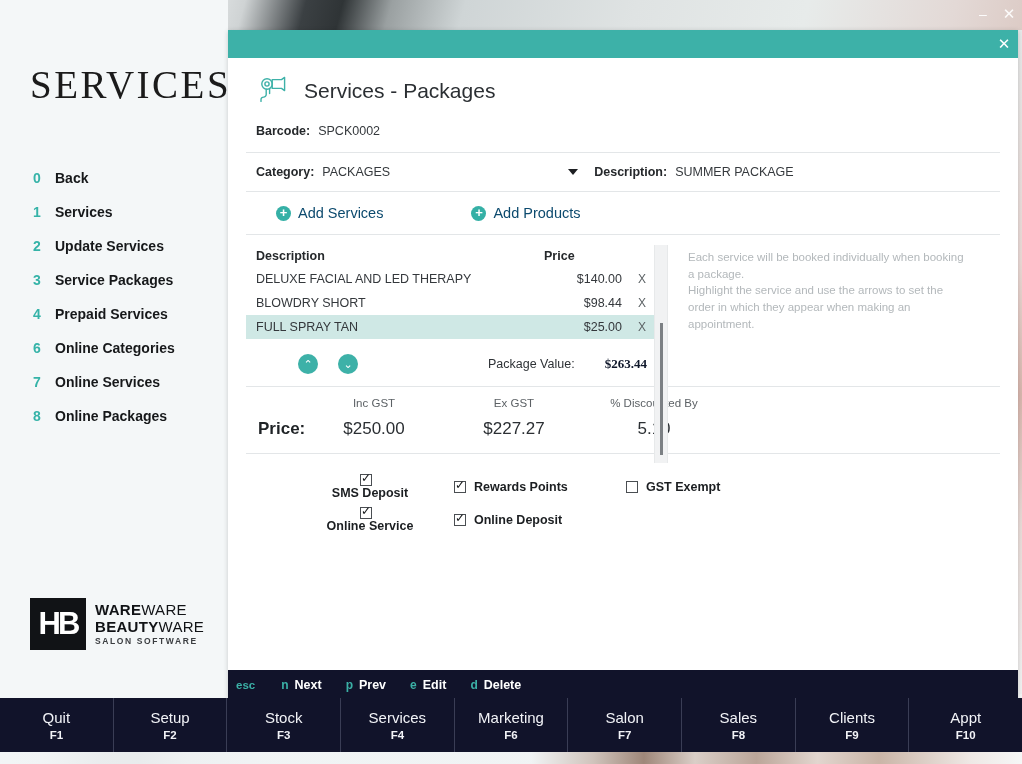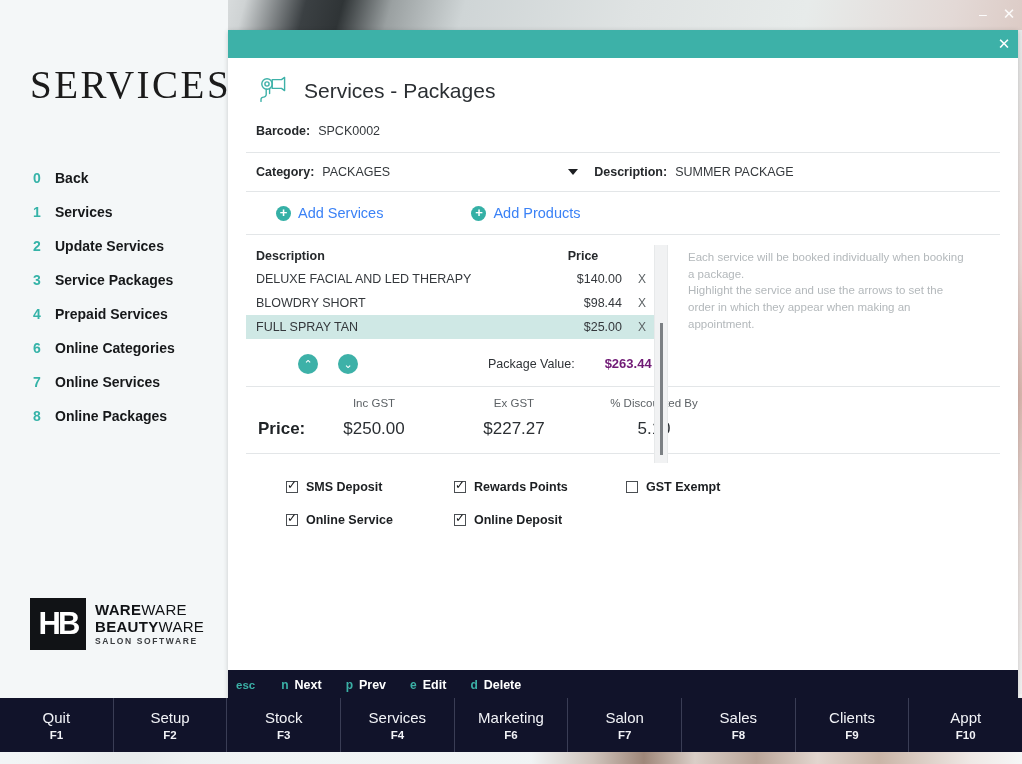--- a/index.html
+++ b/index.html
@@ -114,28 +114,28 @@
     border-top: 6px solid #1d1f22; margin: 0 16px 0 0; cursor: pointer;
   }
   #cat-spacer { width: 178px; }
 
   #add-row { display: flex; align-items: center; padding: 13px 0 13px 30px; }
   .addbtn { display: flex; align-items: center; cursor: pointer; margin-right: 88px; }
   .plus {
     width: 15px; height: 15px; border-radius: 50%; background: #35b0a6; color: #fff;
     font-size: 13px; line-height: 14px; text-align: center; font-weight: 700; margin-right: 7px;
   }
-  .addtxt { color: #3b82f6; font-size: 14.5px; }
+  .addtxt { color: #0c4a6e; font-size: 14.5px; }
 
   
   #mid { display: flex; padding-top: 10px; }
   #tablewrap { width: 408px; position: relative; }
   #thead { display: flex; padding: 0 8px 0 10px; height: 22px; align-items: center; }
   #thead .c1 { flex: 1; font-size: 12.5px; font-weight: 700; color: #25282b; }
-  #thead .c2 { width: 78px; text-align: center; font-size: 12.5px; font-weight: 700; color: #25282b; }
+  #thead .c2 { width: 78px; text-align: left; font-size: 12.5px; font-weight: 700; color: #25282b; }
   #thead .c3 { width: 24px; }
   .trow { display: flex; align-items: center; height: 24px; padding: 0 8px 0 10px; cursor: pointer; }
   .trow.sel { background: #cfe8e5; }
   .trow .c1 { flex: 1; font-size: 12.5px; color: #34383c; }
   .trow .c2 { width: 78px; text-align: right; font-size: 12.5px; color: #34383c; }
   .trow .c3 { width: 24px; text-align: right; font-size: 12px; color: #5d6366; }
 
   #scrollbar {
     position: absolute; left: 408px; top: 0; width: 14px; height: 218px;
     background: #f1f2f3; border-left: 1px solid #e7e9ea; border-right: 1px solid #e7e9ea;
@@ -148,21 +148,21 @@
   #helptext p { font-size: 11.5px; color: #b3b8bb; line-height: 1.45; }
   #helptext p + p { }
 
   
   #pv-row { display: flex; align-items: center; height: 46px; padding-left: 52px; margin-top: 2px; }
   .circbtn {
     width: 20px; height: 20px; border-radius: 50%; background: #3db1a8; color: #fff;
     font-size: 11px; line-height: 20px; text-align: center; margin-right: 20px; cursor: pointer;
   }
   #pv-label { margin-left: 110px; font-size: 12.5px; color: #2e3236; }
-  #pv-value { margin-left: 30px; font-size: 13px; font-weight: 700; color: #701a75; }
+  #pv-value { margin-left: 30px; font-size: 13px; font-weight: 700; color: #0f172a; font-family: Liberation Serif, serif; }
 
   
   #price-block { padding: 10px 0 14px 0; }
   .price-grid { display: flex; align-items: center; }
   .price-grid .pl { width: 58px; padding-left: 12px; font-size: 17px; font-weight: 700; color: #1f2326; }
   .price-grid .pc { width: 140px; text-align: center; font-size: 11.5px; color: #5c6165; }
   .price-grid.vals .pc { font-size: 17px; color: #2b2f33; }
   .price-grid.vals { margin-top: 10px; }
 
   
@@ -171,21 +171,21 @@
   .cbitem { display: flex; align-items: center; cursor: pointer; }
   .cbbox {
     width: 12px; height: 12px; border: 1px solid #4a4e52; background: #fff;
     margin-right: 8px; position: relative;
   }
   .cbbox.on::after {
     content: "✓"; position: absolute; left: 0px; top: -4px;
     font-size: 12px; color: #16181a; line-height: 14px;
   }
   .cbtxt { font-size: 12.5px; font-weight: 700; color: #1b1e21; }
-  .cb-w1 { width: 168px; }
+  .cb-w1 { width: 168px; flex-direction: column; }
   .cb-w2 { width: 172px; }
 
   
   #dlg-foot {
     height: 30px; background: #11132a; flex: none;
     display: flex; align-items: center; padding-left: 8px;
   }
   #dlg-foot .k { color: #3bb0a6; font-size: 12px; font-weight: 700; margin-right: 6px; }
   #dlg-foot .esc { color: #3bb0a6; font-size: 11.5px; font-weight: 700; margin-right: 26px; }
   #dlg-foot .lbl { color: #ffffff; font-size: 12.5px; font-weight: 700; margin-right: 24px; }

